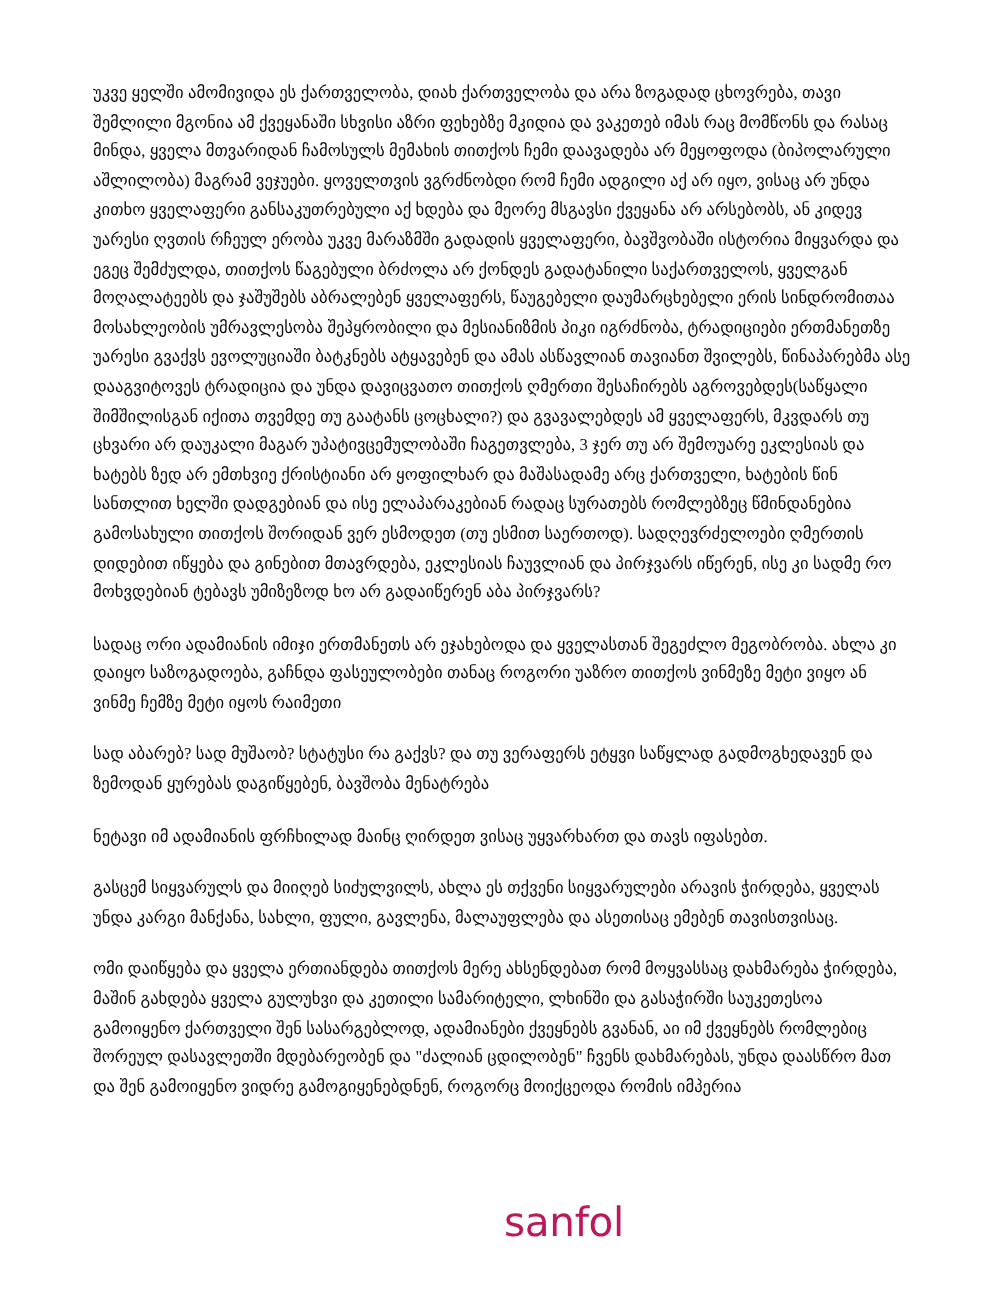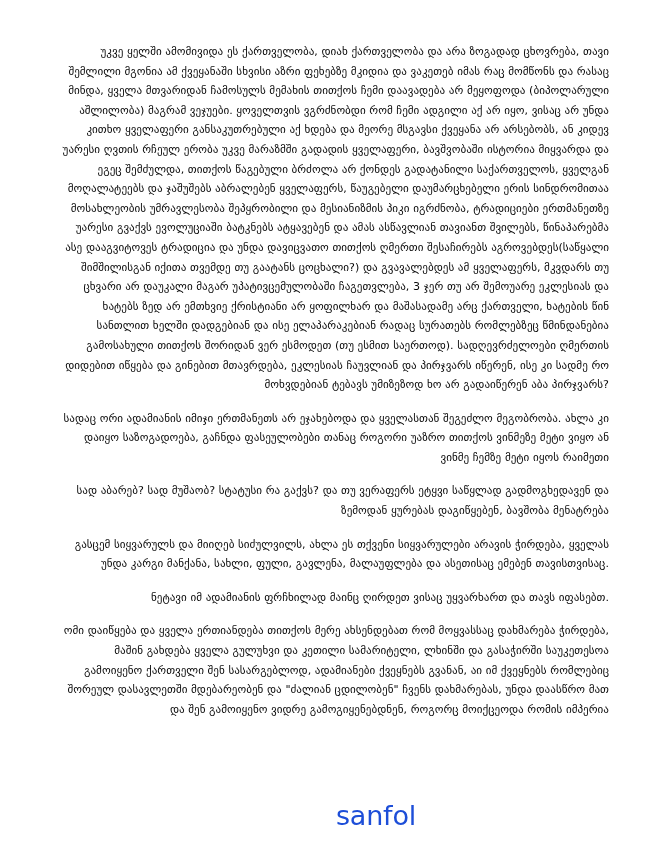--- a/index.html
+++ b/index.html
@@ -29,55 +29,56 @@
   .doc-body {
     position: absolute;
     left: 62px;
     top: 38px;
     width: 547px;
   }
 
   .para {
     font-size: 11.1px;
     line-height: 19.6px;
-    text-align: right;
-    margin: 4px 0 14px 0;
+    text-align: left;
+    margin: 15px 0 14px 0;
     word-spacing: 0.1px;
     letter-spacing: 0.01px;
     color: #0a0a0a;
+    font-family: Liberation Serif, serif;
   }
 
   .para:last-child {
     margin-bottom: 0;
   }
 
   .signature {
     position: absolute;
     left: 0;
     top: 800px;
     width: 666px;
     text-align: center;
     padding-left: 86px;
     box-sizing: border-box;
     font-size: 27px;
     line-height: 32px;
-    color: #1d4ed8;
+    color: #be185d;
     font-family: "DejaVu Sans", "Liberation Sans", sans-serif;
     letter-spacing: -0.2px;
   }
 </style>
 </head>
 <body>
 
 <div class="page">
 
   <div class="doc-body">
     <p class="para">უკვე ყელში ამომივიდა ეს ქართველობა, დიახ ქართველობა და არა ზოგადად ცხოვრება, თავი შემლილი მგონია ამ ქვეყანაში სხვისი აზრი ფეხებზე მკიდია და ვაკეთებ იმას რაც მომწონს და რასაც მინდა, ყველა მთვარიდან ჩამოსულს მემახის თითქოს ჩემი დაავადება არ მეყოფოდა (ბიპოლარული აშლილობა) მაგრამ ვეჯუები. ყოველთვის ვგრძნობდი რომ ჩემი ადგილი აქ არ იყო, ვისაც არ უნდა კითხო ყველაფერი განსაკუთრებული აქ ხდება და მეორე მსგავსი ქვეყანა არ არსებობს, ან კიდევ უარესი ღვთის რჩეულ ერობა უკვე მარაზმში გადადის ყველაფერი, ბავშვობაში ისტორია მიყვარდა და ეგეც შემძულდა, თითქოს წაგებული ბრძოლა არ ქონდეს გადატანილი საქართველოს, ყველგან მოღალატეებს და ჯაშუშებს აბრალებენ ყველაფერს, წაუგებელი დაუმარცხებელი ერის სინდრომითაა მოსახლეობის უმრავლესობა შეპყრობილი და მესიანიზმის პიკი იგრძნობა, ტრადიციები ერთმანეთზე უარესი გვაქვს ევოლუციაში ბატკნებს ატყავებენ და ამას ასწავლიან თავიანთ შვილებს, წინაპარებმა ასე დააგვიტოვეს ტრადიცია და უნდა დავიცვათო თითქოს ღმერთი შესაჩირებს აგროვებდეს(საწყალი შიმშილისგან იქითა თვემდე თუ გაატანს ცოცხალი?) და გვავალებდეს ამ ყველაფერს, მკვდარს თუ ცხვარი არ დაუკალი მაგარ უპატივცემულობაში ჩაგეთვლება, 3 ჯერ თუ არ შემოუარე ეკლესიას და ხატებს ზედ არ ემთხვიე ქრისტიანი არ ყოფილხარ და მაშასადამე არც ქართველი, ხატების წინ სანთლით ხელში დადგებიან და ისე ელაპარაკებიან რადაც სურათებს რომლებზეც წმინდანებია გამოსახული თითქოს შორიდან ვერ ესმოდეთ (თუ ესმით საერთოდ). სადღევრძელოები ღმერთის დიდებით იწყება და გინებით მთავრდება, ეკლესიას ჩაუვლიან და პირჯვარს იწერენ, ისე კი სადმე რო მოხვდებიან ტებავს უმიზეზოდ ხო არ გადაიწერენ აბა პირჯვარს?</p>
     <p class="para">სადაც ორი ადამიანის იმიჯი ერთმანეთს არ ეჯახებოდა და ყველასთან შეგეძლო მეგობრობა. ახლა კი დაიყო საზოგადოება, გაჩნდა ფასეულობები თანაც როგორი უაზრო თითქოს ვინმეზე მეტი ვიყო ან ვინმე ჩემზე მეტი იყოს რაიმეთი</p>
     <p class="para">სად აბარებ? სად მუშაობ? სტატუსი რა გაქვს? და თუ ვერაფერს ეტყვი საწყლად გადმოგხედავენ და ზემოდან ყურებას დაგიწყებენ, ბავშობა მენატრება</p>
+    <p class="para">ნეტავი იმ ადამიანის ფრჩხილად მაინც ღირდეთ ვისაც უყვარხართ და თავს იფასებთ.</p>
     <p class="para"> გასცემ სიყვარულს და მიიღებ სიძულვილს, ახლა ეს თქვენი სიყვარულები არავის ჭირდება, ყველას უნდა კარგი მანქანა, სახლი, ფული, გავლენა, მალაუფლება და ასეთისაც ემებენ თავისთვისაც.</p>
-    <p class="para">ნეტავი იმ ადამიანის ფრჩხილად მაინც ღირდეთ ვისაც უყვარხართ და თავს იფასებთ.</p>
     <p class="para">ომი დაიწყება და ყველა ერთიანდება თითქოს მერე ახსენდებათ რომ მოყვასსაც დახმარება ჭირდება, მაშინ გახდება ყველა გულუხვი და კეთილი სამარიტელი, ლხინში და გასაჭირში საუკეთესოა გამოიყენო ქართველი შენ სასარგებლოდ, ადამიანები ქვეყნებს გვანან, აი იმ ქვეყნებს რომლებიც შორეულ დასავლეთში მდებარეობენ და "ძალიან ცდილობენ" ჩვენს დახმარებას, უნდა დაასწრო მათ და შენ გამოიყენო ვიდრე გამოგიყენებდნენ, როგორც მოიქცეოდა რომის იმპერია</p>
   </div>
 
   <div class="signature">sanfol</div>
 
 </div>
 
 </body></html>

